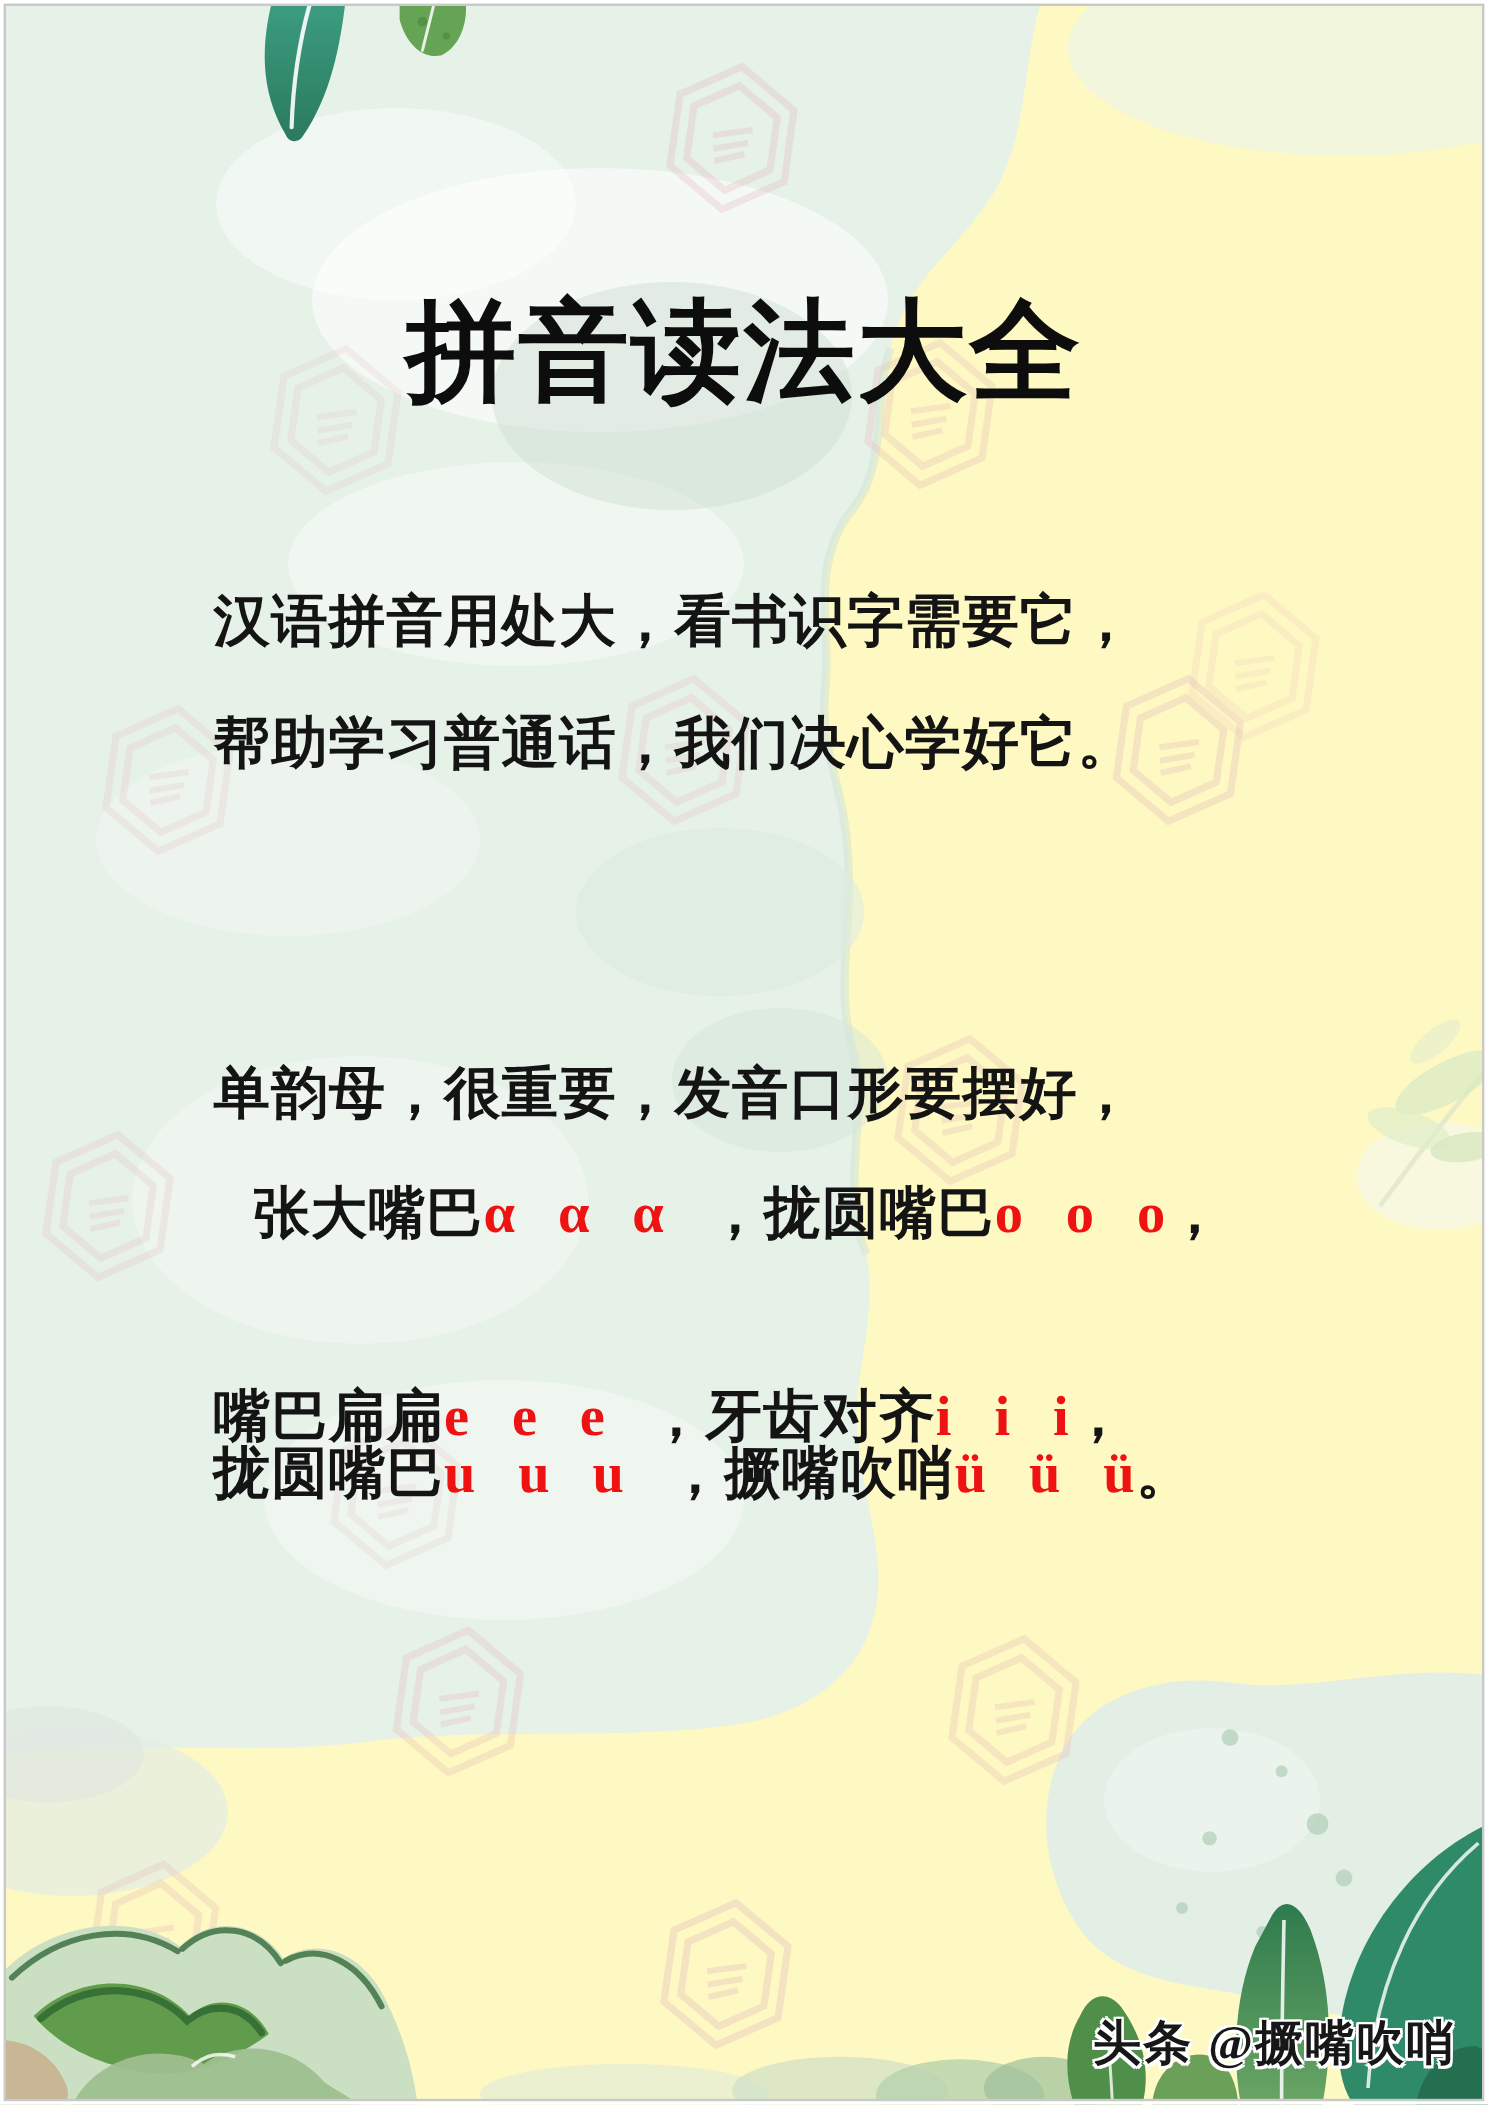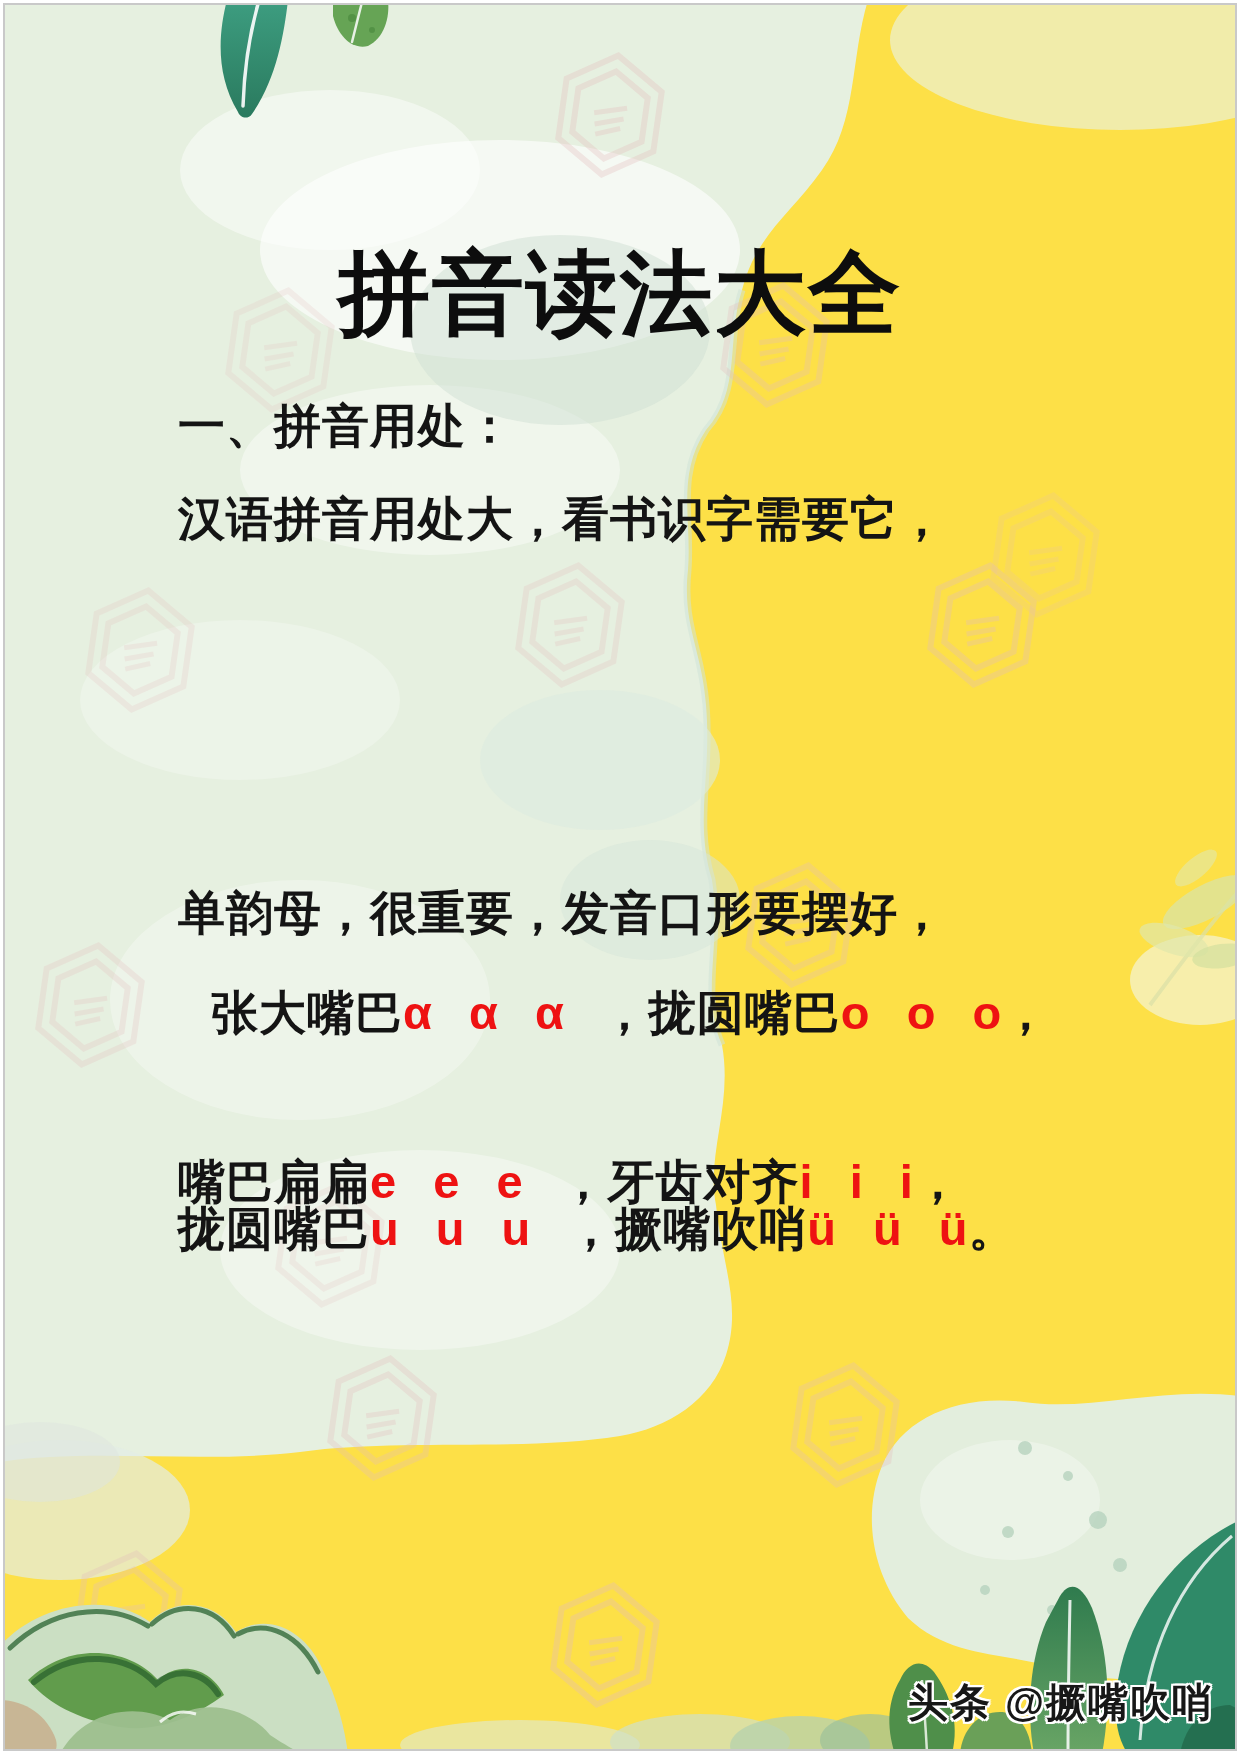--- a/index.html
+++ b/index.html
@@ -1,19 +1,19 @@
 <!DOCTYPE html>
 <html style="--red: #ee1212; --text: #141414;"><head>
 <meta charset="utf-8">
 <style>
   html,body{margin:0;padding:0;background:#ffffff;}
   .stage{
     position:relative;width:1240px;height:1754px;overflow:hidden;
-    background:#fde047;
-    font-family:Liberation Sans, sans-serif;
+    background:#fef9c3;
+    font-family:Liberation Serif, serif;
   }
   .bg{position:absolute;left:0;top:0;width:1240px;height:1754px;}
   .frame{
     position:absolute;inset:3px;border:2px solid #c9c9c9;
     box-shadow:0 0 0 6px #ffffff;pointer-events:none;z-index:40;
   }
   .title{
     position:absolute;left:0;top:243px;width:100%;text-align:center;
     font-size:92px;font-weight:800;line-height:1.1;color:#0d0d0d;
     letter-spacing:2px;z-index:20;
@@ -176,22 +176,22 @@
       <path fill="#2f8a68" d="M1240,1520 C1180,1548 1130,1610 1118,1680
         C1112,1716 1118,1740 1128,1754 L1240,1754 Z"></path>
       <path fill="none" stroke="#ffffff" stroke-width="3" opacity="0.8" d="M1232,1536 C1180,1580 1146,1650 1140,1740"></path>
       <path fill="#246b4e" opacity="0.9" d="M1180,1754 C1185,1725 1205,1705 1230,1705
         L1240,1710 L1240,1754 Z"></path>
     </g>
   </svg>
 
   <div class="title">拼音读法大全</div>
 
-  <div class="txt t1">一、拼音用处：</div>
   <div class="txt t2"><span>汉语拼音用处大，看书识字需要它，</span></div>
+  <div class="txt t3"><span>帮助学习普通话，我们决心学好它。</span></div>
 
   <div class="txt t5"><span>单韵母，很重要，发音口形要摆好，</span></div>
   <div class="txt t6"><span>张大嘴巴</span><span class="red">α α α </span><span>，拢圆嘴巴</span><span class="red">o o o</span><span>，</span></div>
   <div class="txt t7"><span>嘴巴扁扁</span><span class="red">e e e </span><span>，牙齿对齐</span><span class="red">i i i</span><span>，</span></div>
   <div class="txt t8"><span>拢圆嘴巴</span><span class="red">u u u </span><span>，撅嘴吹哨</span><span class="red">ü ü ü</span><span>。</span></div>
 
   <div class="wm">头条 @撅嘴吹哨</div>
 
   <div class="frame"></div>
 </div>

